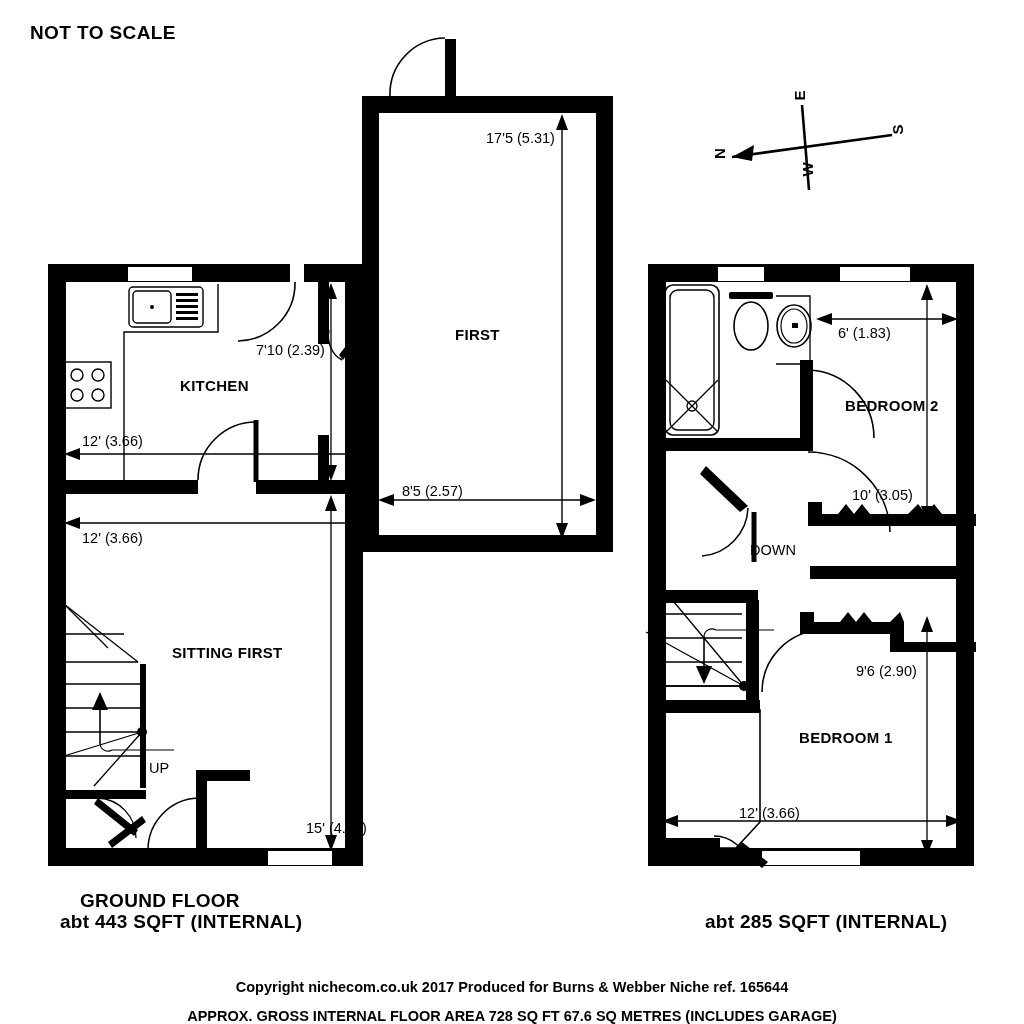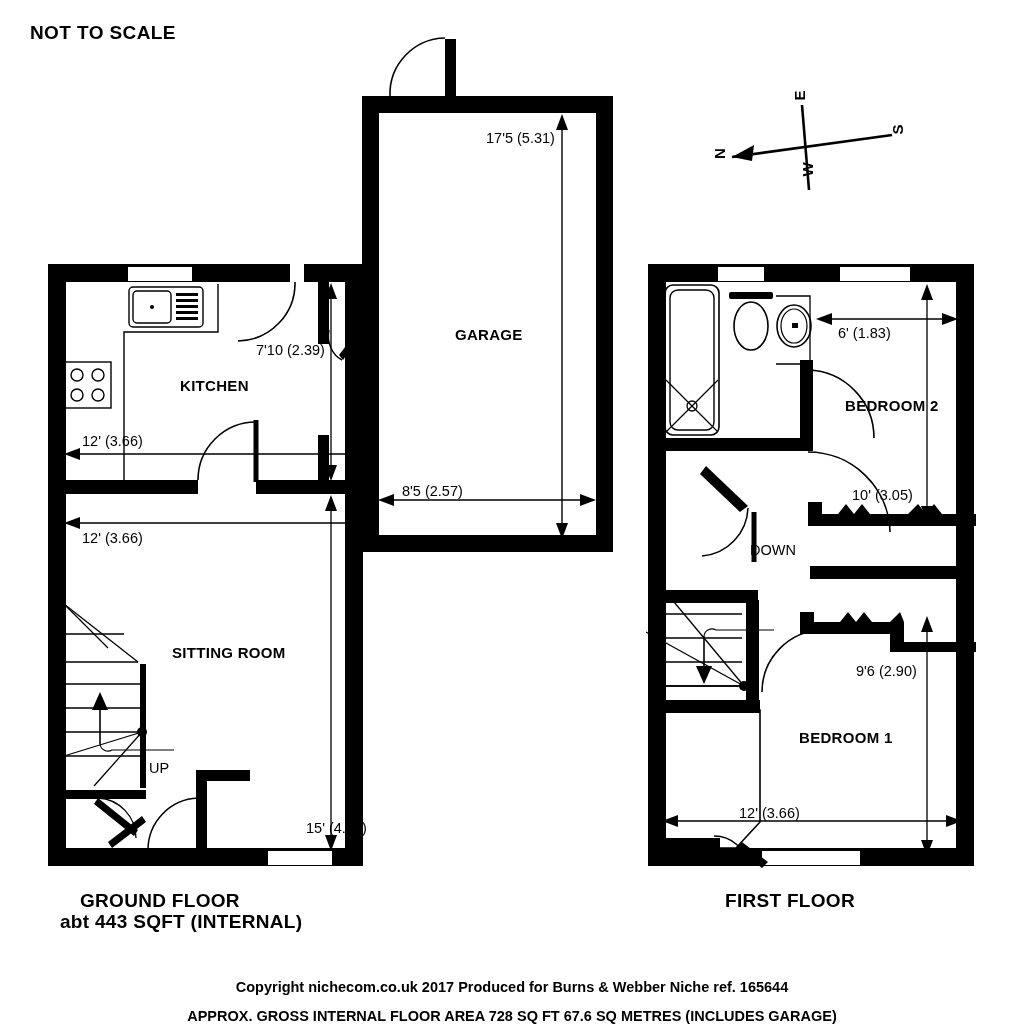--- a/index.html
+++ b/index.html
@@ -108,21 +108,21 @@
 
     <div class="abs wall" style="left:379px; top:535px; width:234px; height:17px;"></div>
 
     <div class="abs wall" style="left:445px; top:39px; width:11px; height:60px;"></div>
     <div class="abs" style="left:390px; top:38px; width:60px; height:62px;">
       <svg width="60" height="62" viewBox="0 0 60 62">
         <path class="ink" d="M55,0 A56,56 0 0 0 0,58" stroke-width="1.6"></path>
       </svg>
     </div>
 
-    <div class="abs room-label" style="left:455px; top:326px;">GARAGE</div>
+    <div class="abs room-label" style="left:455px; top:326px;">FIRST</div>
 
     <div class="abs" style="left:552px; top:114px; width:20px; height:425px;">
       <svg width="20" height="425" viewBox="0 0 20 425">
         <line x1="10" y1="4" x2="10" y2="421" stroke="#000" stroke-width="1.4"></line>
         <polygon points="10,0 4,16 16,16" fill="#000"></polygon>
         <polygon points="10,425 4,409 16,409" fill="#000"></polygon>
       </svg>
     </div>
     <div class="abs dim-label" style="left:486px; top:130px;">17'5 (5.31)</div>
 
@@ -238,21 +238,21 @@
 
     <div class="abs" style="left:322px; top:495px; width:18px; height:356px;">
       <svg width="18" height="356" viewBox="0 0 18 356">
         <line x1="9" y1="4" x2="9" y2="352" stroke="#000" stroke-width="1.3"></line>
         <polygon points="9,0 3,16 15,16" fill="#000"></polygon>
         <polygon points="9,356 3,340 15,340" fill="#000"></polygon>
       </svg>
     </div>
     <div class="abs dim-label" style="left:266px; top:820px;margin-left:40px;">15' (4.57)</div>
 
-    <div class="abs room-label" style="left:172px; top:644px;">SITTING ROOM</div>
+    <div class="abs room-label" style="left:172px; top:644px;">SITTING FIRST</div>
 
     <div class="abs" style="left:64px; top:604px; width:106px; height:190px;">
       <svg width="106" height="190" viewBox="0 0 106 190">
 
         <path class="ink" d="M0,0 L44,44" stroke-width="1.3"></path>
         <path class="ink" d="M0,30 L60,30" stroke-width="1.3"></path>
         <path class="ink" d="M0,58 L74,58" stroke-width="1.3"></path>
         <path class="ink" d="M0,0 L74,58" stroke-width="1.3"></path>
 
         <path class="ink" d="M0,80 L78,80" stroke-width="1.3"></path>
@@ -458,18 +458,18 @@
         <polygon points="300,9 284,3 284,15" fill="#000"></polygon>
       </svg>
     </div>
     <div class="abs dim-label" style="left:99px; top:805px;">12' (3.66)</div>
 
   </div>
 
   <div class="abs floor-title" style="left:80px; top:890px; width:250px;">GROUND FLOOR</div>
   <div class="abs floor-title" style="left:60px; top:911px; width:290px;">abt 443 SQFT (INTERNAL)</div>
 
-  <div class="abs floor-title" style="left:725px; top:890px; width:250px;">FIRST FLOOR</div>
+  <div class="abs floor-title" style="left:705px; top:911px; width:290px;">abt 285 SQFT (INTERNAL)</div>
 
   <div class="abs footer-line" style="top:1008px;">APPROX. GROSS INTERNAL FLOOR AREA 728 SQ FT 67.6 SQ METRES (INCLUDES GARAGE)</div>
   <div class="abs footer-line" style="top:979px;">Copyright nichecom.co.uk 2017    Produced for Burns &amp; Webber    Niche ref. 165644</div>
 
 </div>
 
 </body></html>

